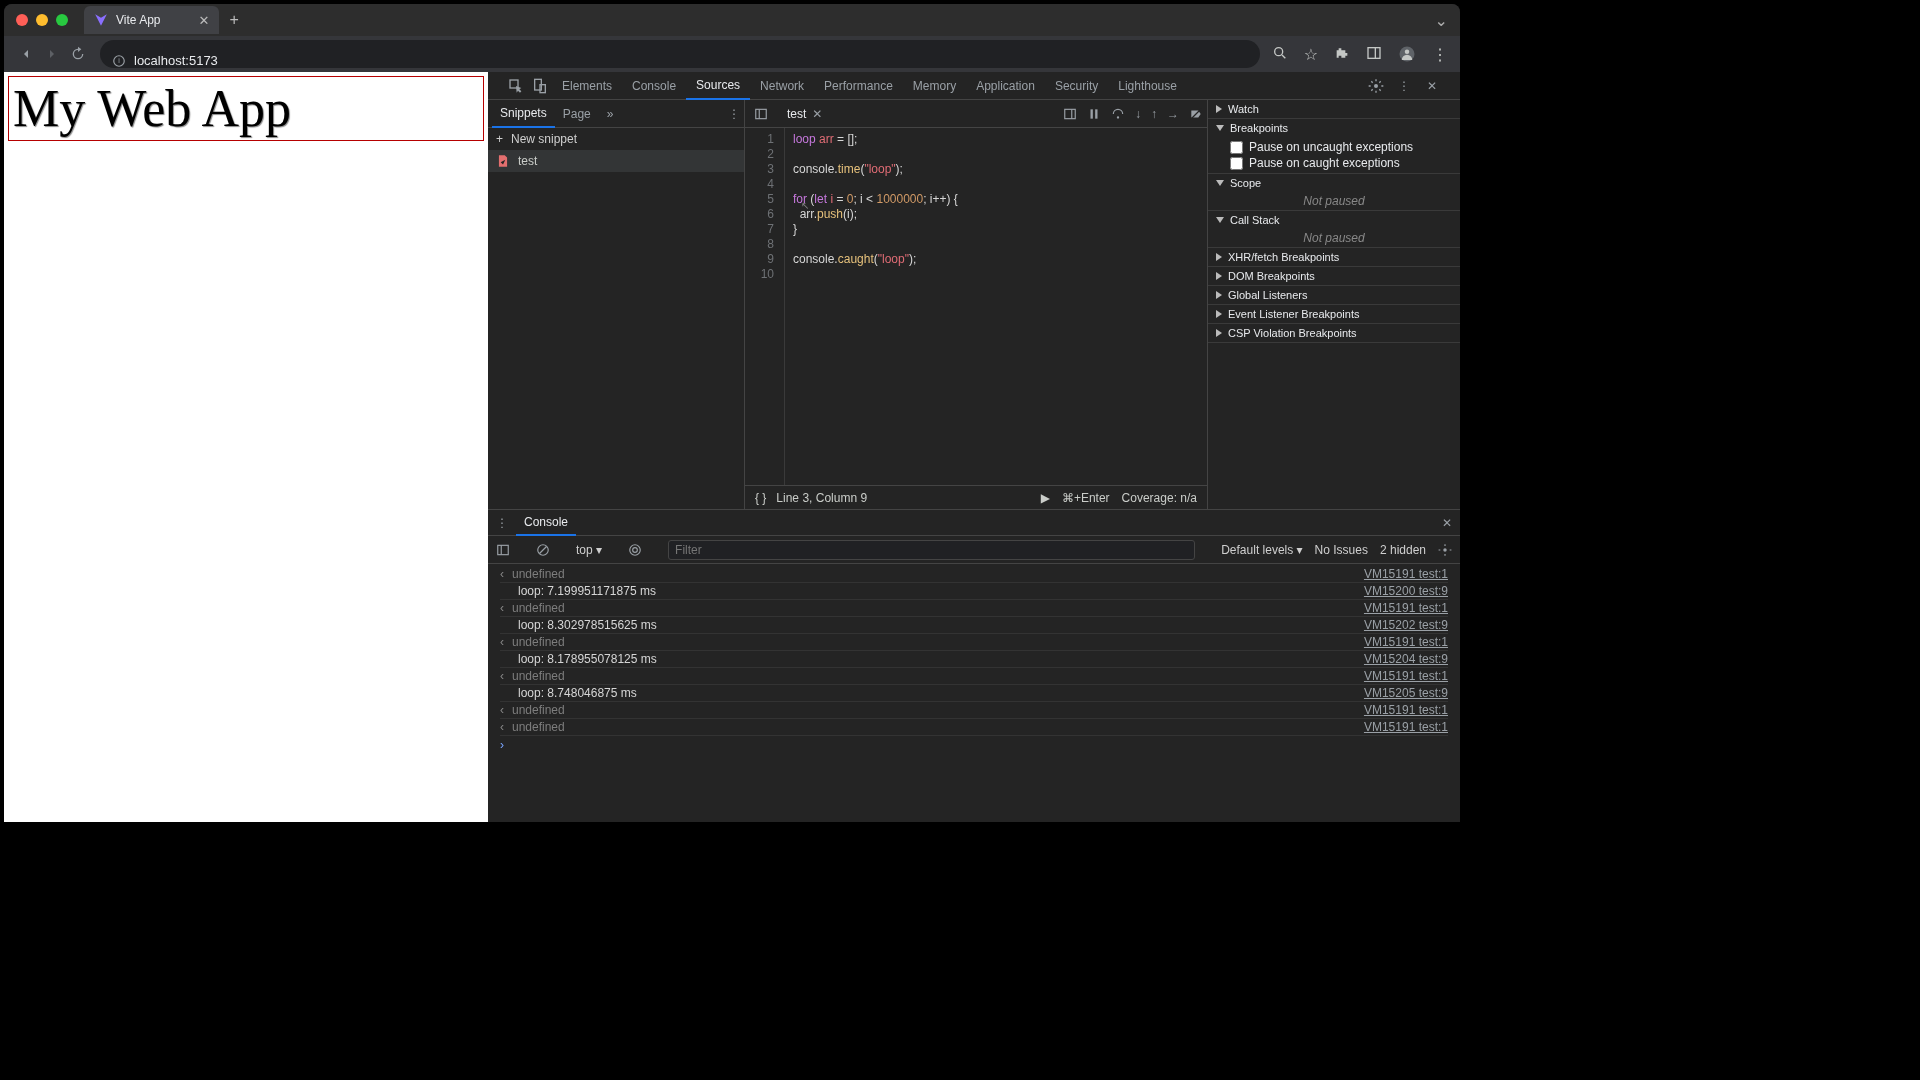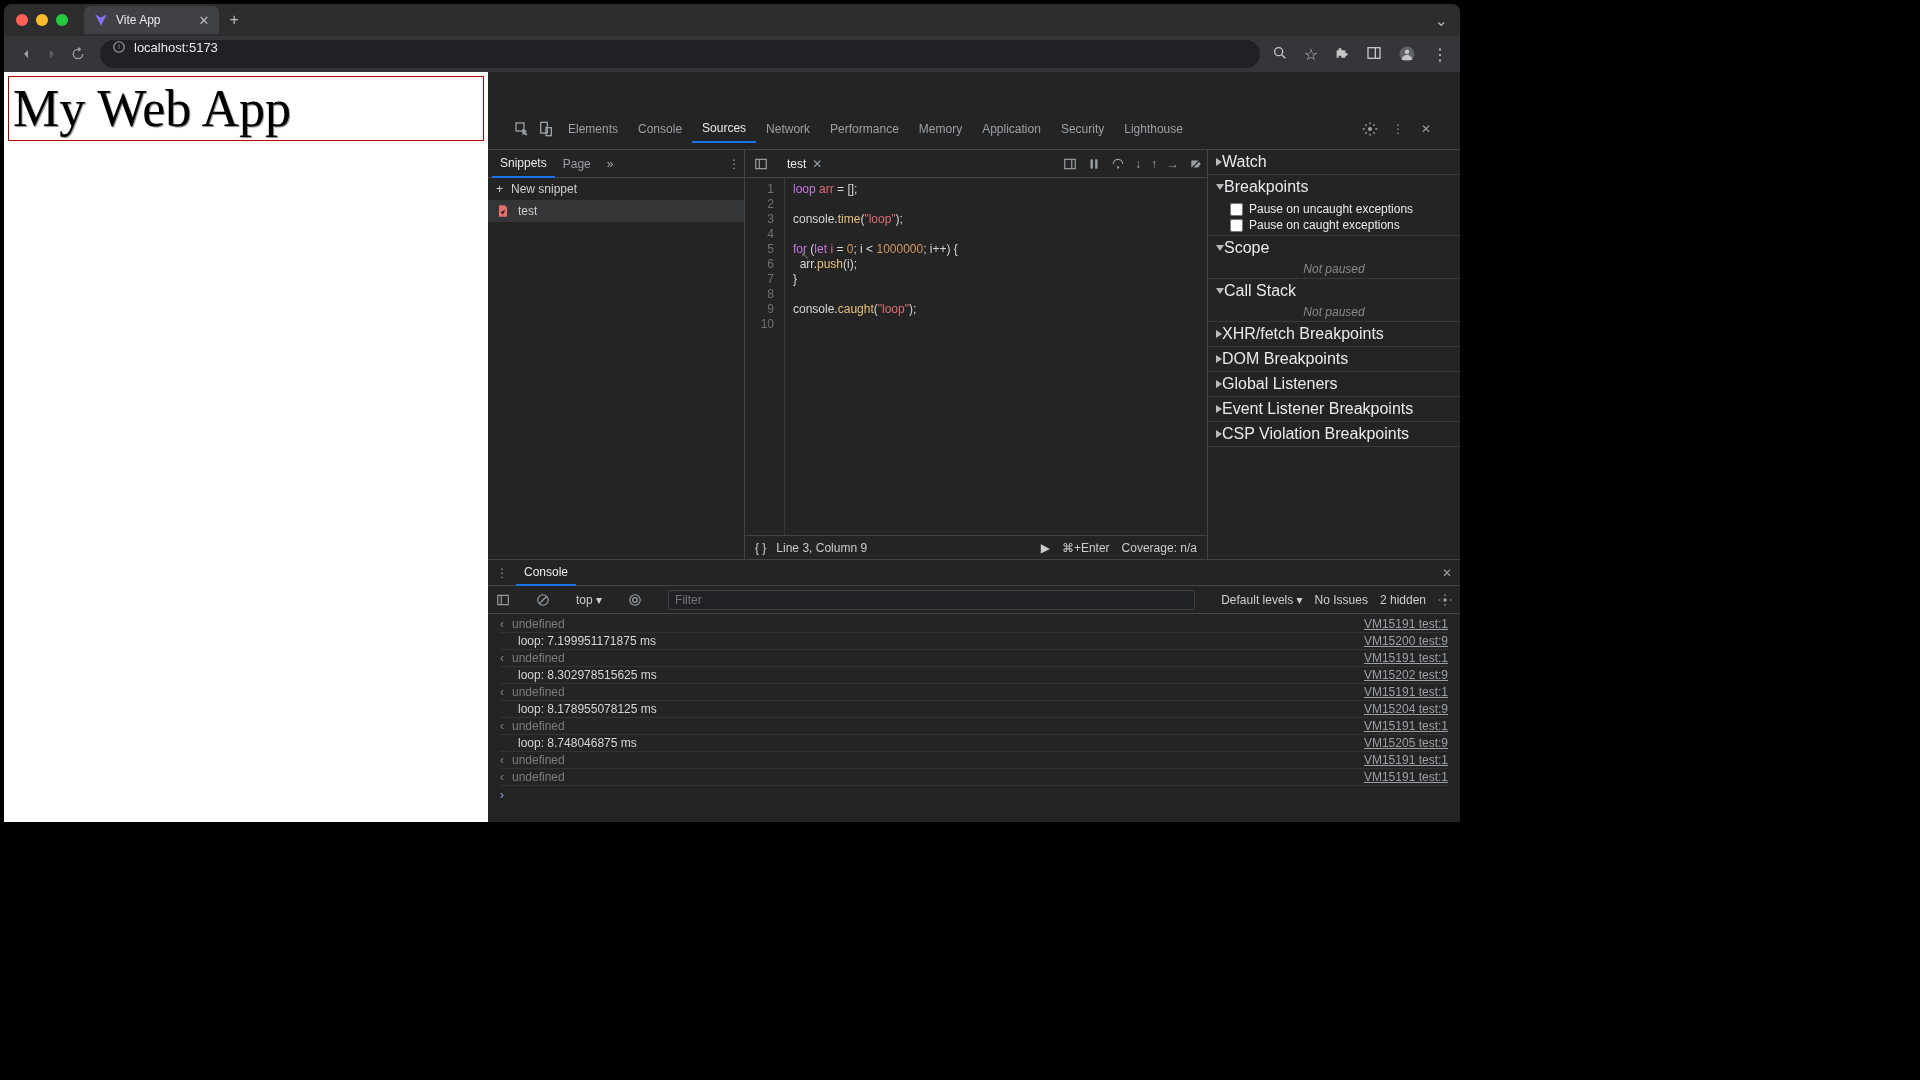--- a/index.html
+++ b/index.html
@@ -14,29 +14,29 @@
 .win-max { background: #28c940; }
 .tab { display: flex; align-items: center; background: #404145; height: 28px; padding: 0 10px; border-radius: 6px 6px 0 0; gap: 8px; font-size: 12px; color: #e8eaed; }
 .tab-favicon { width: 14px; height: 14px; }
 .tab-close { color: #bbb; font-size: 13px; margin-left: 30px; }
 .new-tab { color: #bbb; font-size: 16px; margin-left: 10px; }
 .menu-right { margin-left: auto; color: #aaa; }
 
 .urlbar { height: 36px; display: flex; align-items: center; gap: 6px; padding: 0 12px; background: #35363a; }
 .url-nav-btn { width: 20px; height: 20px; display: flex; align-items: center; justify-content: center; color: #9aa0a6; }
 .url-nav-btn.disabled { opacity: 0.4; }
-.url-field { flex: 1; background: #202124; border-radius: 18px; height: 28px; display: flex; align-items: flex-start; padding: 0 12px; color: #e8eaed; font-size: 13px; gap: 8px; margin: 0 6px; }
+.url-field { flex: 1; background: #202124; border-radius: 18px; height: 28px; display: flex; align-items: flex-end; padding: 0 12px; color: #e8eaed; font-size: 13px; gap: 8px; margin: 0 6px; }
 .url-actions { display: flex; gap: 16px; color: #c4c7c5; }
 
 .content { flex: 1; display: flex; background: #fff; }
 .page { width: 484px; background: #fff; padding: 4px; }
 .page h1 { font-family: Georgia, serif; font-size: 52px; font-weight: normal; border: 1.5px solid #b60000; padding: 2px 4px; color: #000; text-shadow: 1px 1px 1px #888; }
 
 .devtools { flex: 1; display: flex; flex-direction: column; background: #242424; color: #cacdc9; font-size: 12px; }
-.dt-tabs { display: flex; align-items: center; height: 42px; border-bottom: 1px solid #444; padding: 0 22px; gap: 0; margin-top: 36px; }
+.dt-tabs { display: flex; align-items: center; height: 28px; border-bottom: 1px solid #444; padding: 0 16px; gap: 0; }
 .dt-ic { width: 24px; height: 24px; display: inline-flex; align-items: center; justify-content: center; color: #9aa0a6; }
 .dt-tab { padding: 0 10px; height: 28px; display: flex; align-items: center; color: #9aa0a6; cursor: pointer; }
 .dt-tab.active { color: #e8eaed; border-bottom: 2px solid #1a73e8; }
 .dt-tabs-right { margin-left: auto; display: flex; gap: 4px; align-items: center; }
 
 .dt-body { flex: 1; display: flex; flex-direction: column; min-height: 0; }
 .dt-top { display: flex; height: 410px; border-bottom: 1px solid #444; }
 .snippets-panel { width: 257px; border-right: 1px solid #444; display: flex; flex-direction: column; }
 .subtabs { display: flex; align-items: center; height: 28px; border-bottom: 1px solid #444; padding: 0 4px; font-size: 12px; }
 .subtab { padding: 0 8px; height: 28px; display: flex; align-items: center; color: #9aa0a6; }
@@ -61,21 +61,21 @@
 .var { color: #e06c75; }
 .fn { color: #e5c07b; }
 .str { color: #e06c75; }
 .num { color: #d19a66; }
 .cursor-mark { position: absolute; top: 72px; left: 56px; color: #888; font-size: 10px; }
 .editor-status { display: flex; align-items: center; height: 24px; border-top: 1px solid #444; padding: 0 10px; font-size: 12px; }
 .editor-status .right { margin-left: auto; display: flex; gap: 12px; align-items: center; }
 
 .debugger-panel { width: 252px; display: flex; flex-direction: column; }
 .db-section { border-bottom: 1px solid #3a3a3a; }
-.db-head { display: flex; align-items: center; padding: 3px 8px; font-size: 16px; color: #e8eaed; }
+.db-head { display: flex; align-items: center; gap: 6px; padding: 3px 8px; font-size: 11px; color: #e8eaed; }
 .triangle { width: 0; height: 0; border-style: solid; }
 .tri-right { border-width: 4px 0 4px 6px; border-color: transparent transparent transparent #bbb; }
 .tri-down { border-width: 6px 4px 0 4px; border-color: #bbb transparent transparent transparent; }
 .db-body { padding: 2px 22px; font-size: 12px; }
 .db-check { display: flex; gap: 6px; align-items: center; padding: 1px 0; color: #e8eaed; }
 .db-empty { text-align: center; font-style: italic; color: #888; padding: 2px 0; }
 
 .console-panel { flex: 1; display: flex; flex-direction: column; background: #242424; }
 .console-tabs { display: flex; align-items: center; height: 26px; border-bottom: 1px solid #444; padding: 0 8px; }
 .cons-tab { padding: 0 8px; height: 26px; display: flex; align-items: center; color: #e8eaed; border-bottom: 2px solid #1a73e8; }

